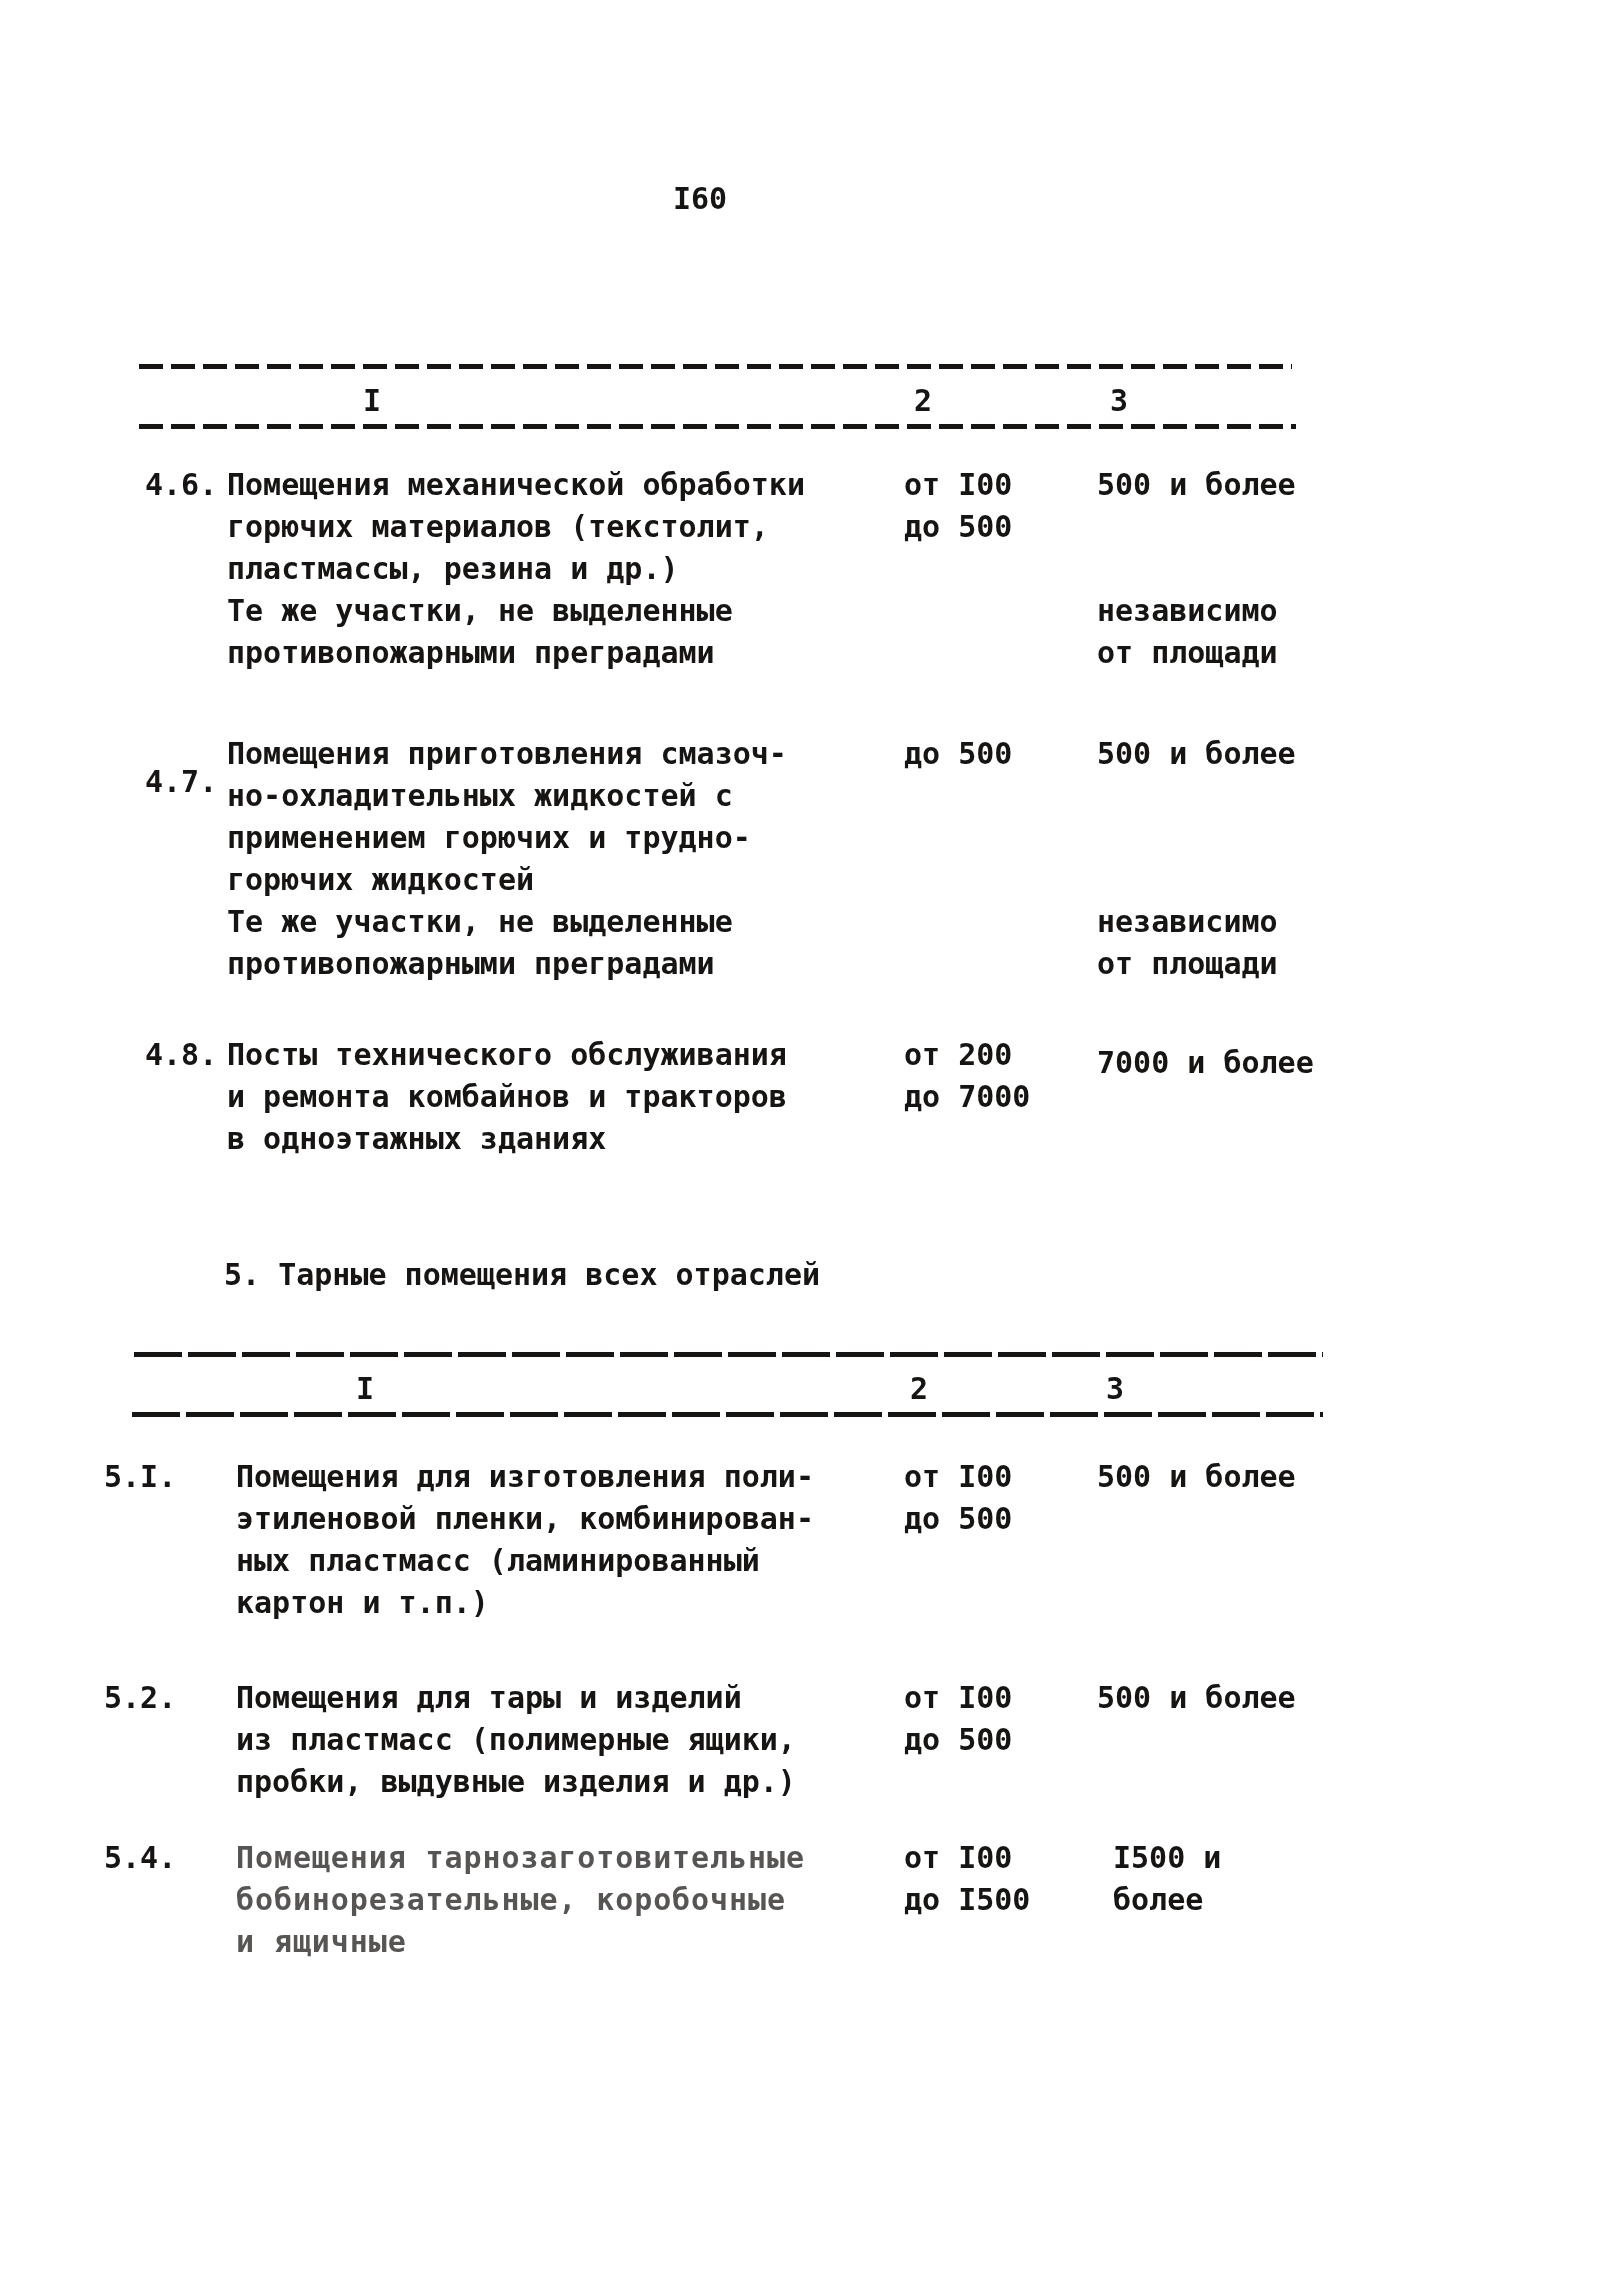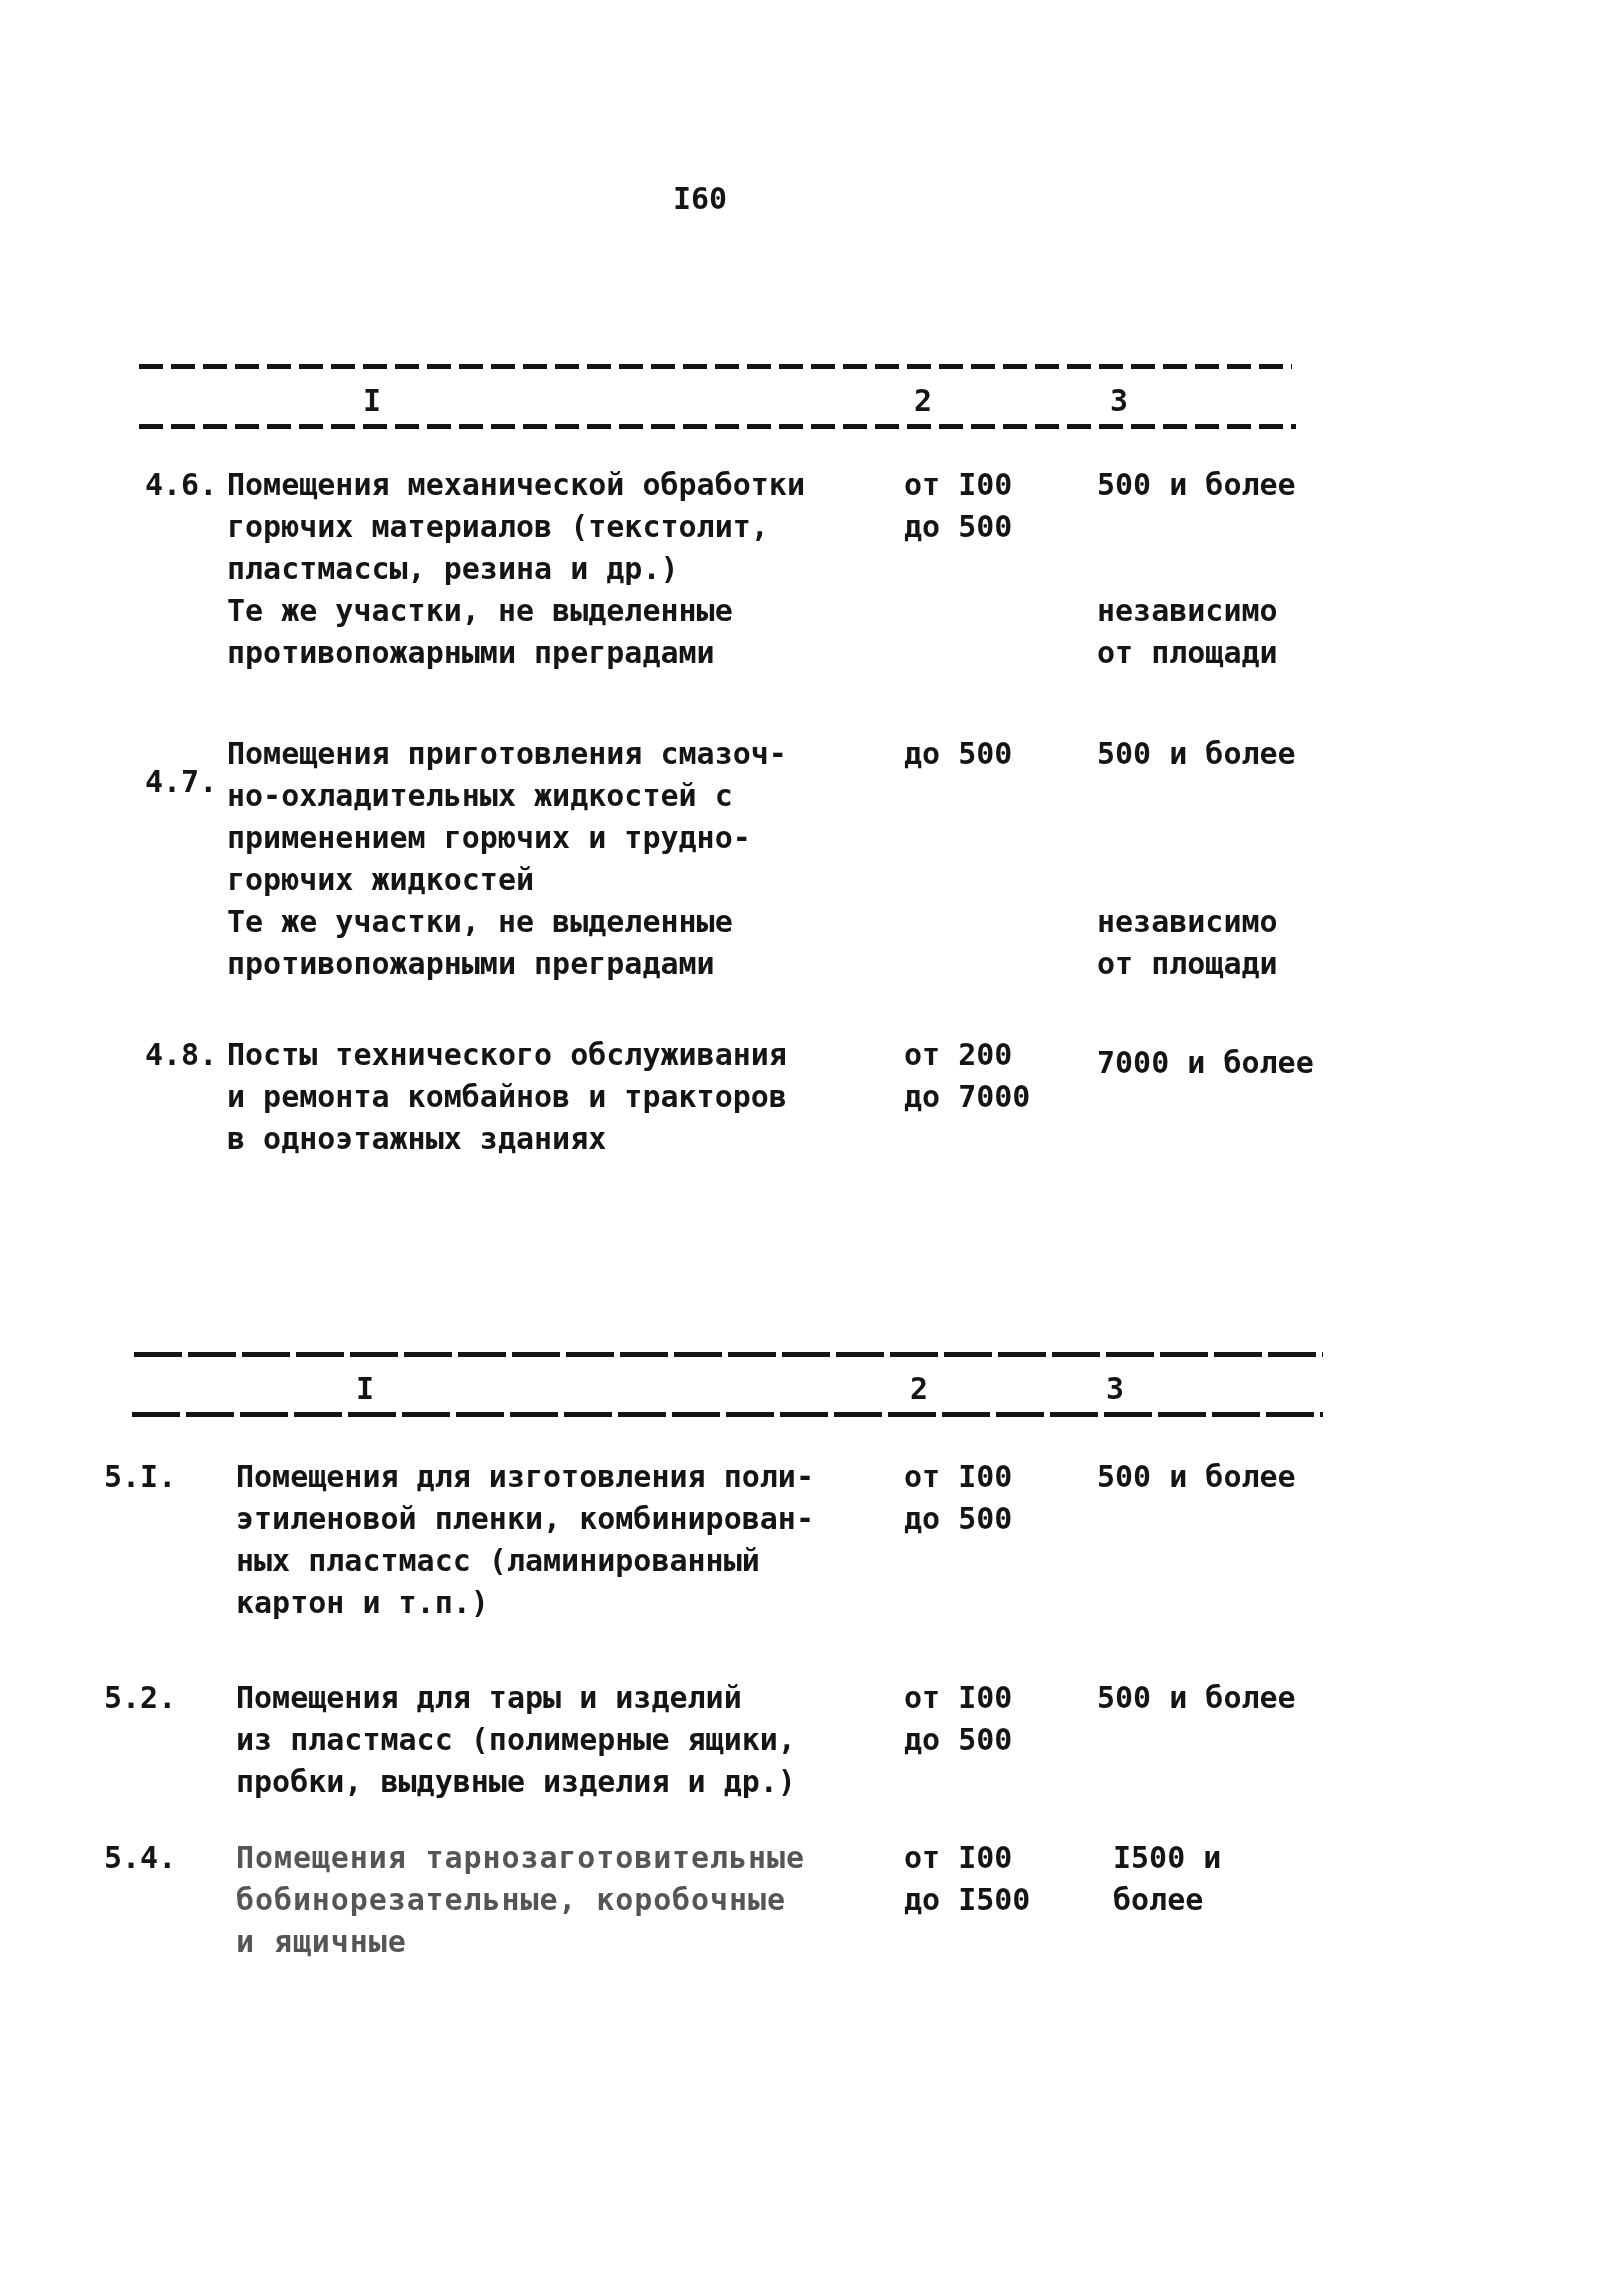--- a/index.html
+++ b/index.html
@@ -83,20 +83,21 @@
   <div class="row" style="top:1034px;">
     <div class="cell" style="left:145px;">4.8.</div>
     <div class="cell" style="left:227px;">Посты технического обслуживания
 и ремонта комбайнов и тракторов
 в одноэтажных зданиях</div>
     <div class="cell" style="left:904px;">от 200
 до 7000</div>
     <div class="cell" style="left:1097px;margin-top:8px;">7000 и более</div>
   </div>
 
+  <div class="abs" style="left:224px; top:1254px;">5. Тарные помещения всех отраслей</div>
 
   <div class="rule rule-heavy" style="left:134px; top:1352px; width:1189px;"></div>
 
   <div class="colhead" style="left:356px; top:1368px;">I</div>
   <div class="colhead" style="left:910px; top:1368px;">2</div>
   <div class="colhead" style="left:1106px; top:1368px;">3</div>
 
   <div class="rule rule-heavy" style="left:132px; top:1412px; width:1191px;"></div>
 
   <div class="row" style="top:1456px;">

